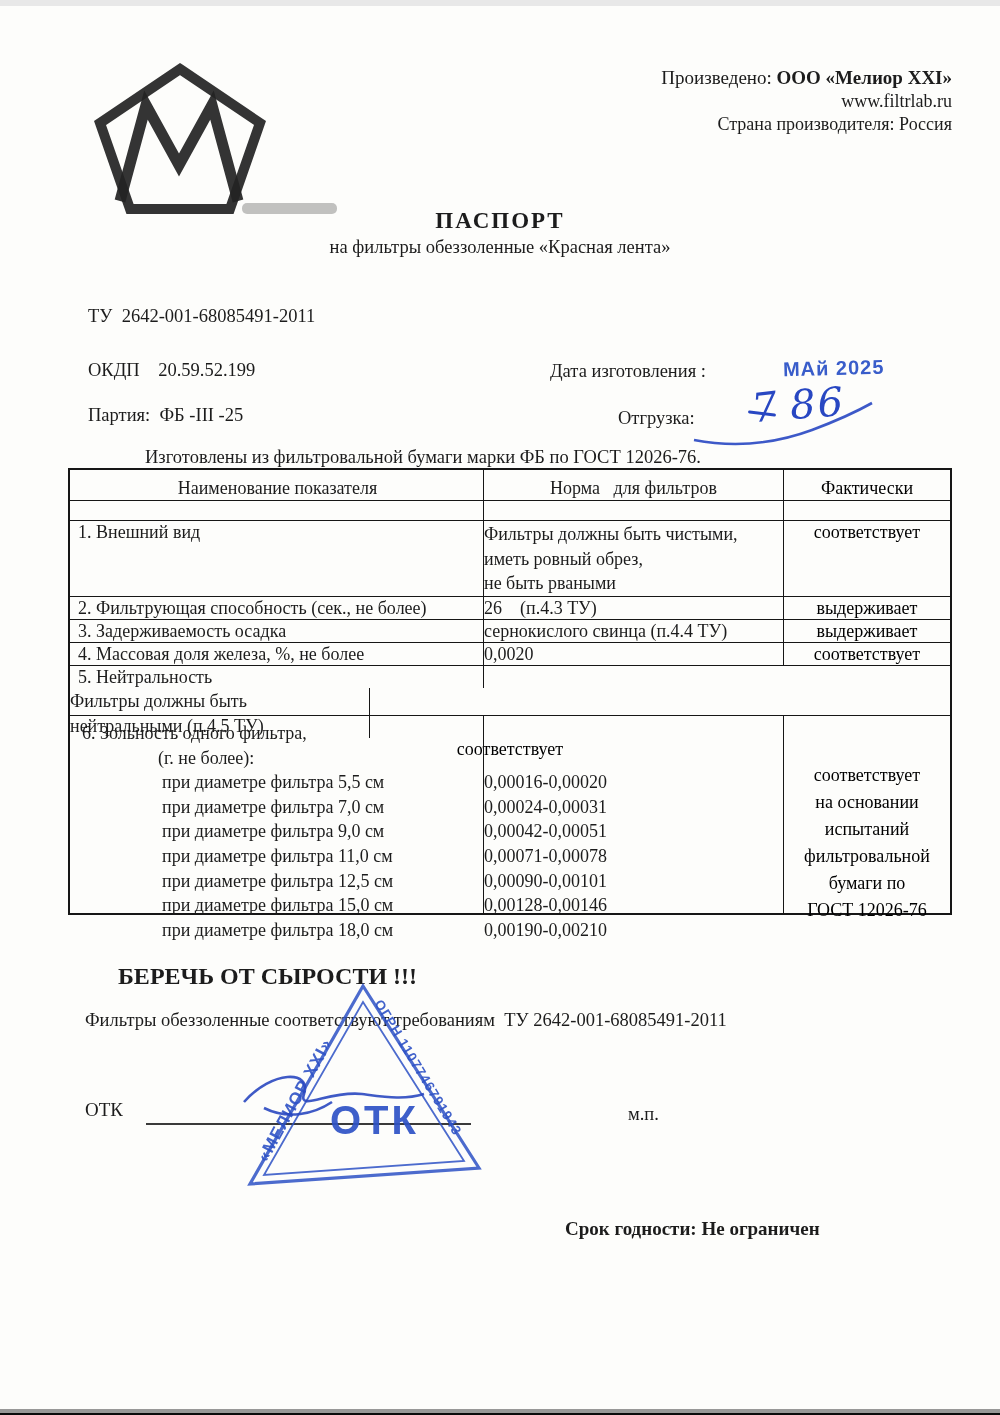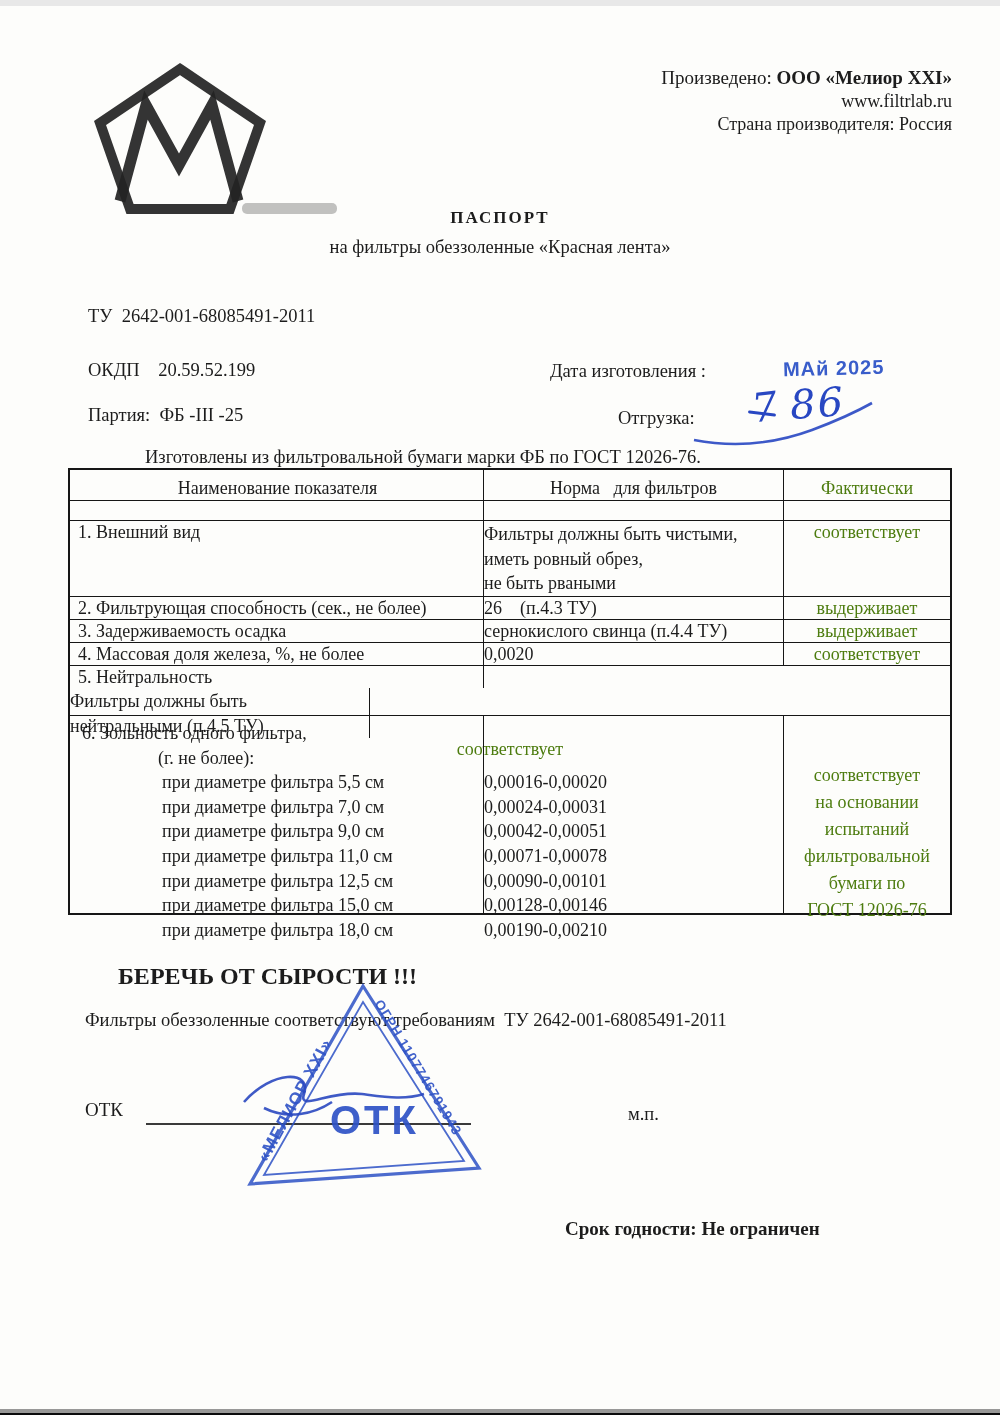--- a/index.html
+++ b/index.html
@@ -13,21 +13,21 @@
   .pre{white-space:pre;}
   .ml{white-space:pre-line;}
   .b{font-weight:bold;}
 
   
   .logo{left:92px;top:55px;width:255px;height:165px;}
   .toptext{right:48px;top:60px;text-align:right;line-height:23.5px;font-size:18px;}
   .toptext .l1{font-size:19px;}
 
   
-  .doctitle{left:0;top:202px;width:100%;text-align:center;font-weight:bold;font-size:17px;letter-spacing:2px;}
+  .doctitle{left:0;top:202px;width:100%;text-align:center;font-weight:bold;font-size:23px;letter-spacing:2px;}
   .docsub{left:0;top:231px;width:100%;text-align:center;font-size:18.5px;}
 
   
   .f-tu{left:88px;top:300px;}
   .f-okdp{left:88px;top:354px;}
   .f-datelabel{left:550px;top:355px;}
   .f-datestamp{
     left:783px;top:351px;color:#2f55c8;font-family:"Liberation Sans",sans-serif;
     font-weight:bold;font-size:20px;letter-spacing:1px;transform:rotate(-1.5deg);opacity:.95;
   }
@@ -41,21 +41,21 @@
 
   .intro{left:145px;top:441px;}
 
   
   .tbl{left:68px;top:462px;width:884px;border:2px solid #161616;font-size:18px;box-sizing:border-box;}
   .trow{display:flex;border-top:1.6px solid #161616;box-sizing:border-box;}
   .trow:first-child{border-top:none;}
   .c1,.c2,.c3{box-sizing:border-box;}
   .c1{width:414px;border-right:1.6px solid #161616;padding:1px 6px 0 8px;}
   .c2{width:300px;border-right:1.6px solid #161616;text-align:left;padding-top:1px;}
-  .c3{flex:1;text-align:center;padding-top:1px;color:#4d7c0f;}
+  .c3{flex:1;text-align:center;padding-top:1px;color:#000000;}
   .h30{height:30px;}.h20{height:20px;}.h76{height:76px;}.h23{height:23px;}.h50{height:50px;flex-direction:column;}.h238{height:198px;}
   .hdr{text-align:center;padding-top:8px;}
   .lh24{line-height:24.5px;}
   .ln{height:24.6px;line-height:24.6px;}
   .t1{padding-left:4px;}
   .t2{padding-left:80px;}
   .item{padding-left:84px;}
   .r6c1{padding-top:5px;}
   .r6c2{padding-top:5px;}
   .r6c3{padding-top:46px;line-height:27px;}

